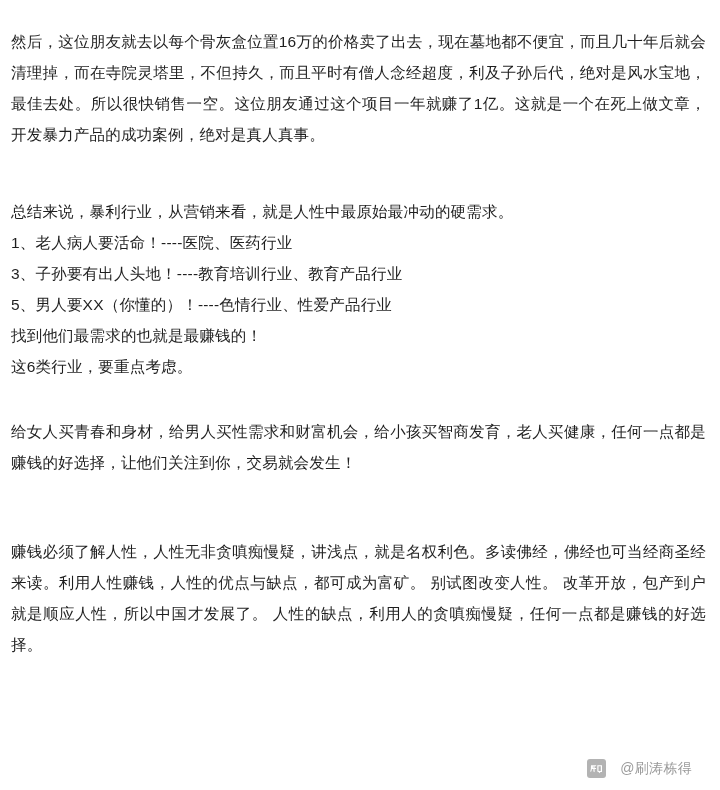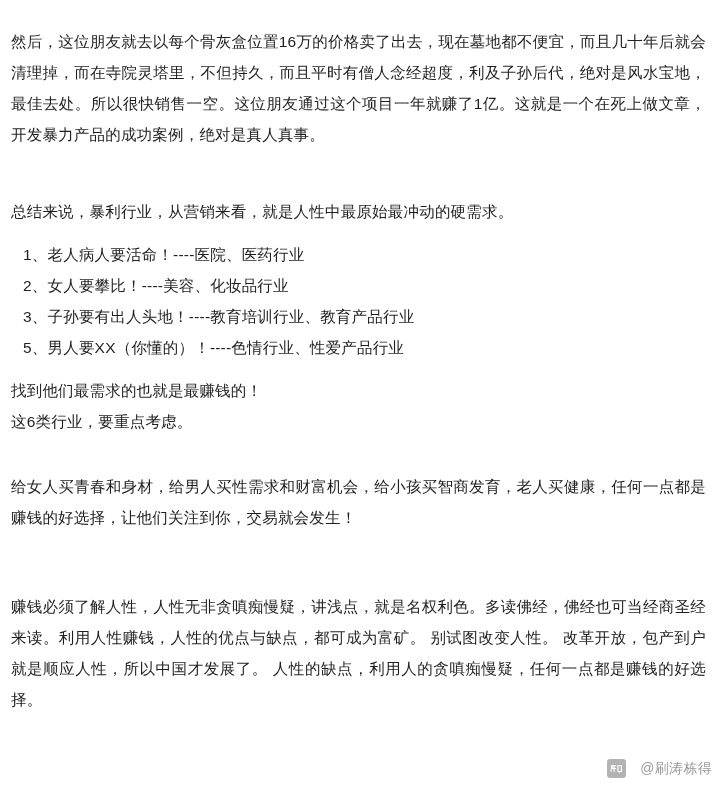--- a/index.html
+++ b/index.html
@@ -24,39 +24,39 @@
     line-height: 31px;
     color: #1f1f1f;
     margin: 0;
     letter-spacing: 0.2px;
     text-align: justify;
   }
   .block {
     margin-bottom: 30px;
   }
   .list {
-    margin: 12px;
+    margin: 0;
     padding: 0;
     list-style: none;
   }
   .list li {
     font-size: 15.5px;
     line-height: 31px;
     color: #1f1f1f;
     letter-spacing: 0.2px;
   }
   .tight {
     margin-bottom: 0;
   }
   .spacer-sm { height: 16px; }
   .spacer-md { height: 28px; }
   .spacer-lg { height: 34px; }
   .footer-brand {
     position: absolute;
-    right: 8px;
+    right: 28px;
     bottom: 12px;
     display: flex;
     align-items: center;
     gap: 14px;
     color: #9b9b9b;
     font-size: 14px;
   }
   .zhihu-logo {
     display: inline-block;
     width: 19px;
@@ -76,21 +76,20 @@
 <div class="article">
 
   <p class="para block">然后，这位朋友就去以每个骨灰盒位置16万的价格卖了出去，现在墓地都不便宜，而且几十年后就会清理掉，而在寺院灵塔里，不但持久，而且平时有僧人念经超度，利及子孙后代，绝对是风水宝地，最佳去处。所以很快销售一空。这位朋友通过这个项目一年就赚了1亿。这就是一个在死上做文章，开发暴力产品的成功案例，绝对是真人真事。</p>
 
   <div class="spacer-sm"></div>
 
   <p class="para tight">总结来说，暴利行业，从营销来看，就是人性中最原始最冲动的硬需求。</p>
 
   <ul class="list">
     <li>1、老人病人要活命！----医院、医药行业</li>
-    <li>2、女人要攀比！----美容、化妆品行业</li>
     <li>3、子孙要有出人头地！----教育培训行业、教育产品行业</li>
     <li>5、男人要XX（你懂的）！----色情行业、性爱产品行业</li>
   </ul>
 
   <p class="para tight">找到他们最需求的也就是最赚钱的！</p>
   <p class="para tight">这6类行业，要重点考虑。</p>
 
   <div class="spacer-lg"></div>
 
   <p class="para block">给女人买青春和身材，给男人买性需求和财富机会，给小孩买智商发育，老人买健康，任何一点都是赚钱的好选择，让他们关注到你，交易就会发生！</p>

